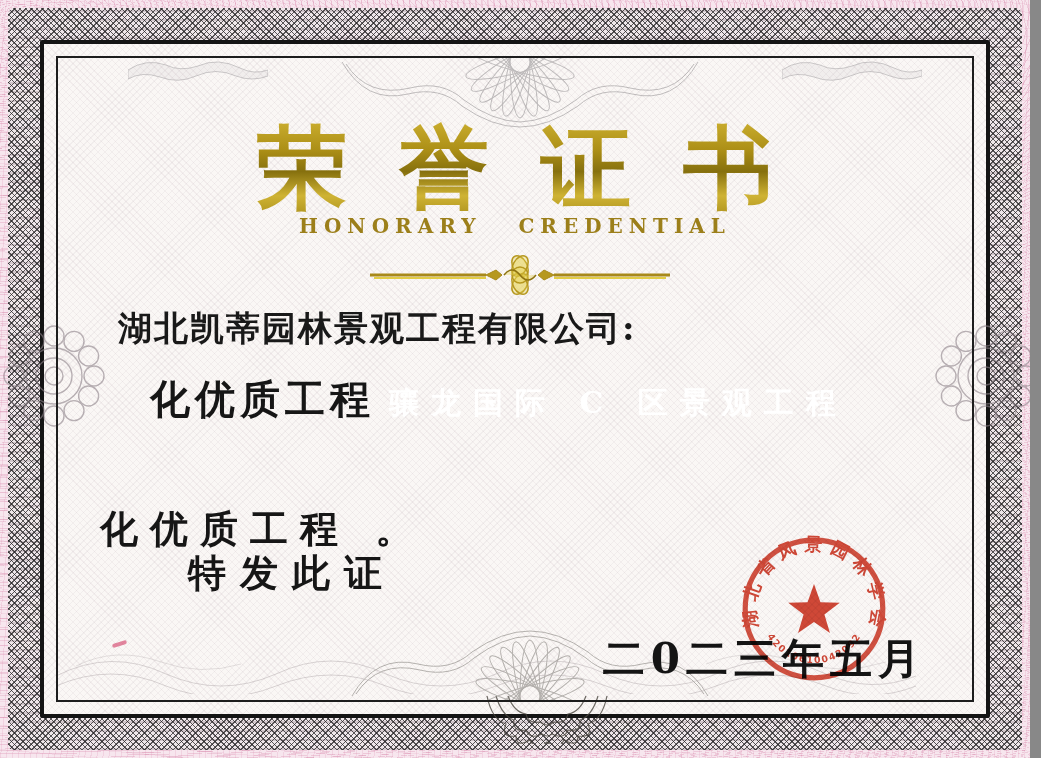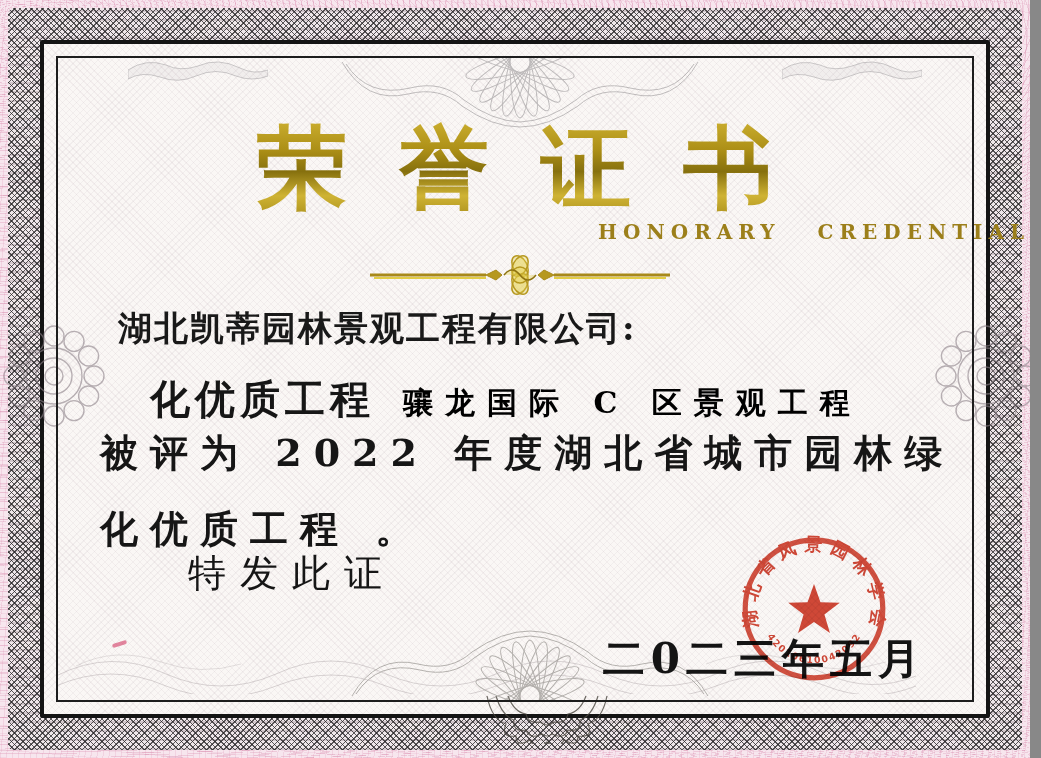--- a/index.html
+++ b/index.html
@@ -34,33 +34,33 @@
 
   .orn{position:absolute;z-index:3;}
   .content{position:absolute;z-index:4;}
 
   
   .title{position:absolute;top:108px;left:0;width:100%;text-align:center;
     font-size:90px;font-weight:bold;letter-spacing:52px;padding-left:52px;box-sizing:border-box;
     background:linear-gradient(180deg,#d8bb38 0%,#ab8e16 35%,#86700e 52%,#cfb334 72%,#977d10 100%);
     -webkit-background-clip:text;background-clip:text;color:transparent;
     text-shadow:none;}
-  .subtitle{position:absolute;top:220px;left:0;width:100%;text-align:right;
+  .subtitle{position:absolute;top:214px;left:0;width:100%;text-align:center;
     font-size:20px;font-weight:bold;letter-spacing:6px;word-spacing:24px;color:#9c7f1a;}
 
   .recipient{position:absolute;top:306px;left:118px;font-size:34px;color:#191919;
     letter-spacing:2px;font-weight:700;}
   .line-lead{font-size:40px;font-weight:bold;color:#161616;letter-spacing:5px;}
-  .line-project{font-size:30px;font-weight:bold;color:#000000;letter-spacing:12px;margin-left:28px;}
+  .line-project{font-size:30px;font-weight:bold;color:#ffffff;letter-spacing:12px;margin-left:14px;}
   .body-line2{position:absolute;top:372px;left:150px;white-space:nowrap;}
   .body-line3{position:absolute;top:428px;left:100px;font-size:38px;font-weight:bold;
     color:#161616;letter-spacing:12px;white-space:nowrap;}
   .body-line4{position:absolute;top:504px;left:100px;font-size:38px;font-weight:bold;
     color:#161616;letter-spacing:12px;}
-  .closing{position:absolute;top:548px;left:188px;font-size:38px;font-weight:normal;
+  .closing{position:absolute;top:548px;left:188px;font-size:38px;font-weight:bold;
     color:#161616;letter-spacing:14px;}
 
   .date{position:absolute;top:598px;right:104px;font-size:42px;font-weight:bold;
     color:#141414;letter-spacing:6px;z-index:4;margin-top:33px;}
 
   .seal{position:absolute;left:740px;top:535px;width:148px;height:148px;z-index:6;
     mix-blend-mode:multiply;opacity:.92;}
 
   .speck{position:absolute;left:112px;top:642px;width:15px;height:4px;border-radius:2px;
     background:rgba(205,40,85,.55);transform:rotate(-18deg);z-index:2;}
@@ -195,21 +195,20 @@
       </g>
     </g>
   </svg>
 
   <div class="recipient content">湖北凯蒂园林景观工程有限公司:</div>
 
   <div class="body-line2 content">
     <span class="line-lead">化优质工程</span><span class="line-project">骧龙国际 C 区景观工程</span>
   </div>
 
-  <div class="body-line3 content">被评为 2022 年度湖北省城市园林绿</div>
   <div class="body-line4 content">化优质工程 。</div>
   <div class="closing content">特发此证</div>
 
   <div class="date">二0二三年五月</div>
 
   <svg class="seal" viewBox="0 0 142 142">
     <circle cx="71" cy="71" r="66" fill="none" stroke="#cf3a28" stroke-width="5" opacity="0.95"></circle>
     <polygon points="71,47 77.2,64.5 95.7,65 81,76.2 86.3,94 71,83.5 55.7,94 61,76.2 46.3,65 64.8,64.5" fill="#cf3a28"></polygon>
     <defs>
       <path id="sealTopArc" d="M 18.4,90.2 A 56,56 0 1 1 123.6,90.2"></path>

